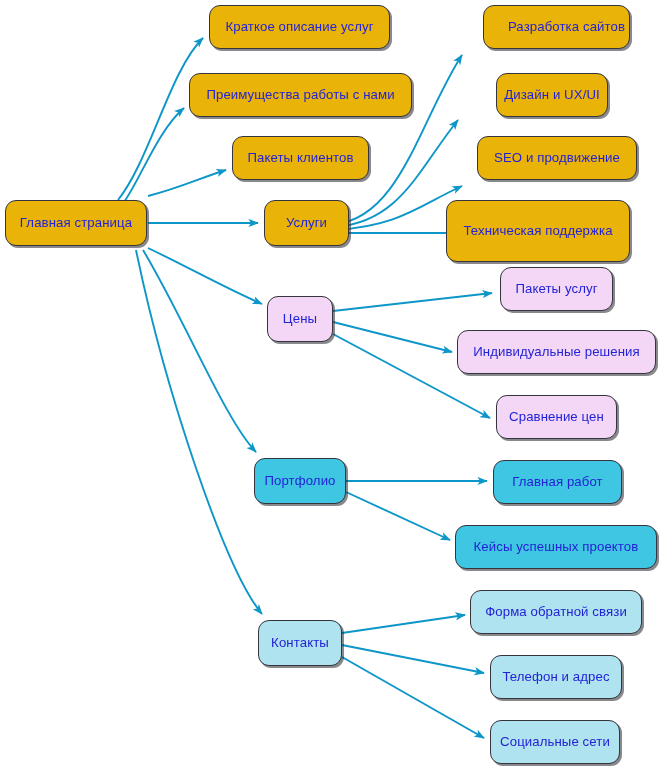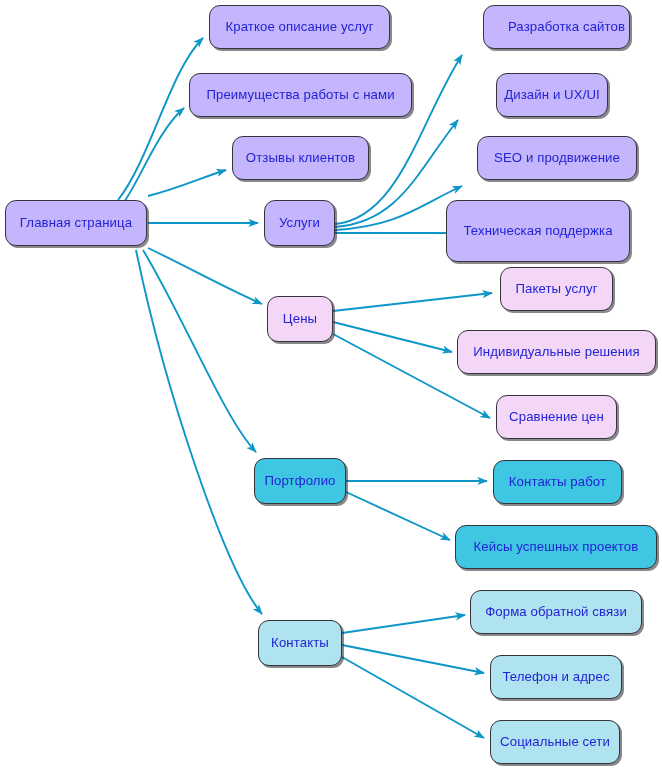--- a/index.html
+++ b/index.html
@@ -37,21 +37,21 @@
     font-size: 13.2px;
     letter-spacing: 0.1px;
     white-space: nowrap;
     box-shadow: 2px 2px 0 rgba(40,40,48,0.55);
     z-index: 2;
   }
   .node-label {
     display: block;
     line-height: 1;
   }
-  .fill-mint  { background: #c4b5fd; }
+  .fill-mint  { background: #eab308; }
   .fill-pink  { background: #f4d7f6; }
   .fill-cyan  { background: #3fc6e2; }
   .fill-lcyan { background: #aee3ef; }
 </style>
 </head>
 <body>
 
 <div id="diagram">
   <svg id="edge-layer" viewBox="0 0 662 768" xmlns="http://www.w3.org/2000/svg">
     <defs>
@@ -85,23 +85,23 @@
       <div class="node fill-mint" style="left: 5px; top: 200px; width: 142px; height: 46px;">
         <span class="node-label">Главная страница</span>
       </div>
       <div class="node fill-mint" style="left: 209px; top: 5px; width: 181px; height: 44px;">
         <span class="node-label">Краткое описание услуг</span>
       </div>
       <div class="node fill-mint" style="left: 189px; top: 73px; width: 223px; height: 44px; text-align: right;">
         <span class="node-label">Преимущества работы с нами</span>
       </div>
       <div class="node fill-mint" style="left: 232px; top: 136px; width: 137px; height: 44px;">
-        <span class="node-label">Отзывы клиентов</span>
+        <span class="node-label">Пакеты клиентов</span>
       </div>
-      <div class="node fill-mint" style="left: 264px; top: 200px; width: 71px; height: 46px;">
+      <div class="node fill-mint" style="left: 264px; top: 200px; width: 85px; height: 46px;">
         <span class="node-label">Услуги</span>
       </div>
       <div class="node fill-mint" style="left: 483px; top: 5px; width: 147px; height: 44px; padding-left: 20px;">
         <span class="node-label">Разработка сайтов</span>
       </div>
       <div class="node fill-mint" style="left: 496px; top: 73px; width: 112px; height: 44px;">
         <span class="node-label">Дизайн и UX/UI</span>
       </div>
       <div class="node fill-mint" style="left: 477px; top: 136px; width: 160px; height: 44px;">
         <span class="node-label">SEO и продвижение</span>
@@ -118,21 +118,21 @@
       <div class="node fill-pink" style="left: 457px; top: 330px; width: 199px; height: 44px;">
         <span class="node-label">Индивидуальные решения</span>
       </div>
       <div class="node fill-pink" style="left: 496px; top: 395px; width: 121px; height: 44px;">
         <span class="node-label">Сравнение цен</span>
       </div>
       <div class="node fill-cyan" style="left: 254px; top: 458px; width: 92px; height: 46px;">
         <span class="node-label">Портфолио</span>
       </div>
       <div class="node fill-cyan" style="left: 493px; top: 460px; width: 129px; height: 44px;">
-        <span class="node-label">Контакты работ</span>
+        <span class="node-label">Главная работ</span>
       </div>
       <div class="node fill-cyan" style="left: 455px; top: 525px; width: 202px; height: 44px;">
         <span class="node-label">Кейсы успешных проектов</span>
       </div>
       <div class="node fill-lcyan" style="left: 258px; top: 620px; width: 84px; height: 46px;">
         <span class="node-label">Контакты</span>
       </div>
       <div class="node fill-lcyan" style="left: 470px; top: 590px; width: 172px; height: 44px;">
         <span class="node-label">Форма обратной связи</span>
       </div>

